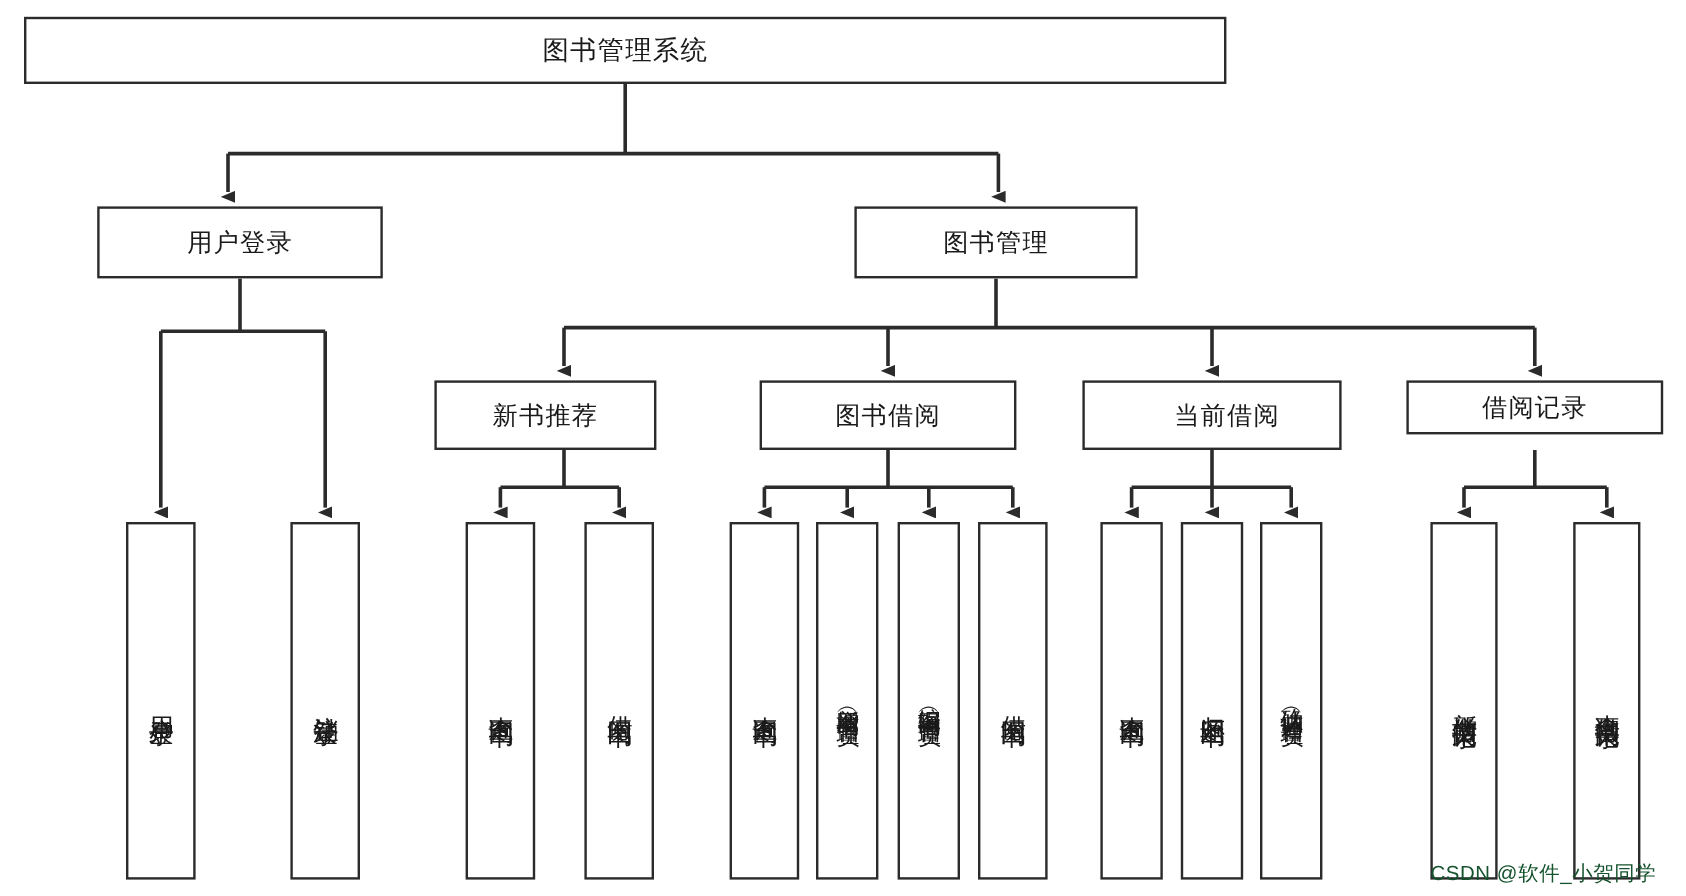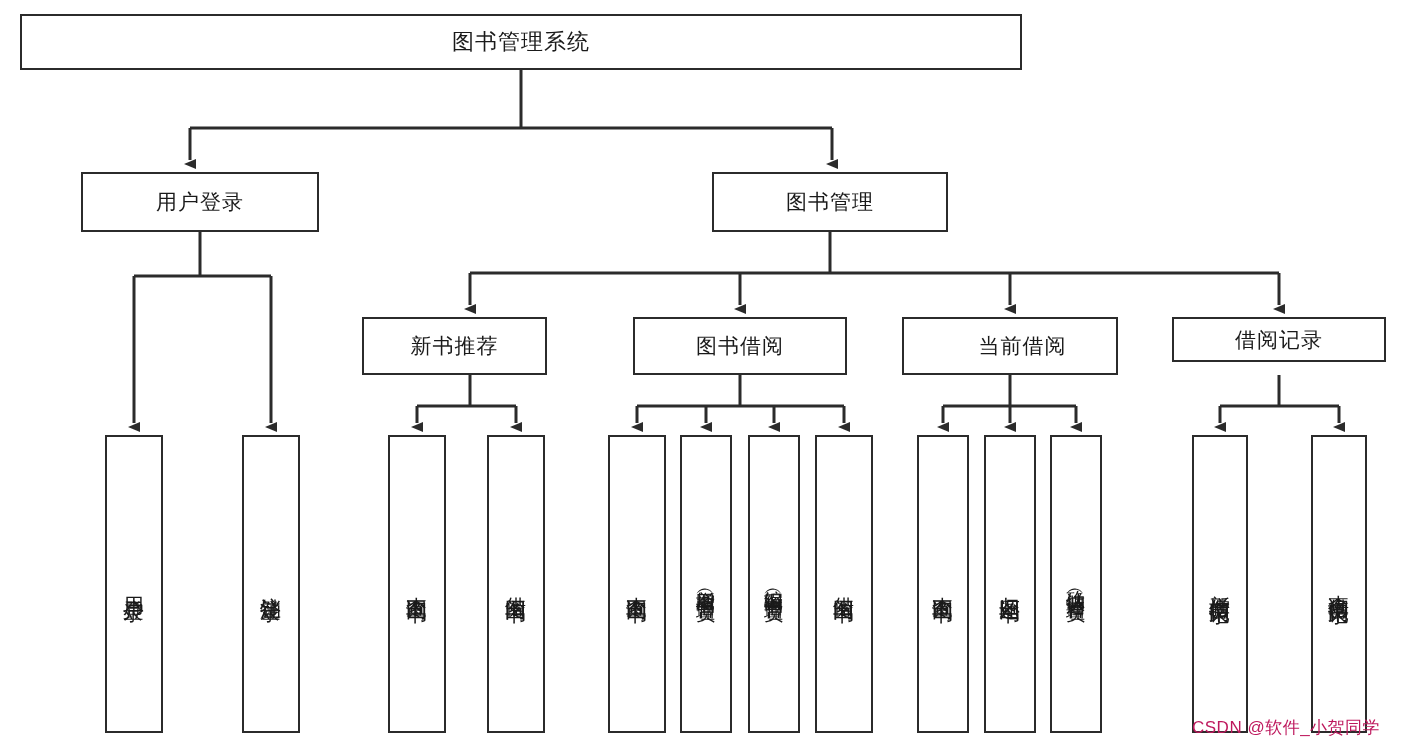--- a/index.html
+++ b/index.html
@@ -51,21 +51,21 @@
     line-height: 1.0;
     white-space: nowrap;
     display: block;
   }
   .node.root {
     font-size: 22px;
   }
   .watermark {
     position: absolute;
     font-size: 17px;
-    color: #be185d;
+    color: #14532d;
     white-space: nowrap;
     z-index: 5;
     letter-spacing: 0.5px;
   }
 </style>
 </head>
 <body>
 
 <div id="canvas">
 

